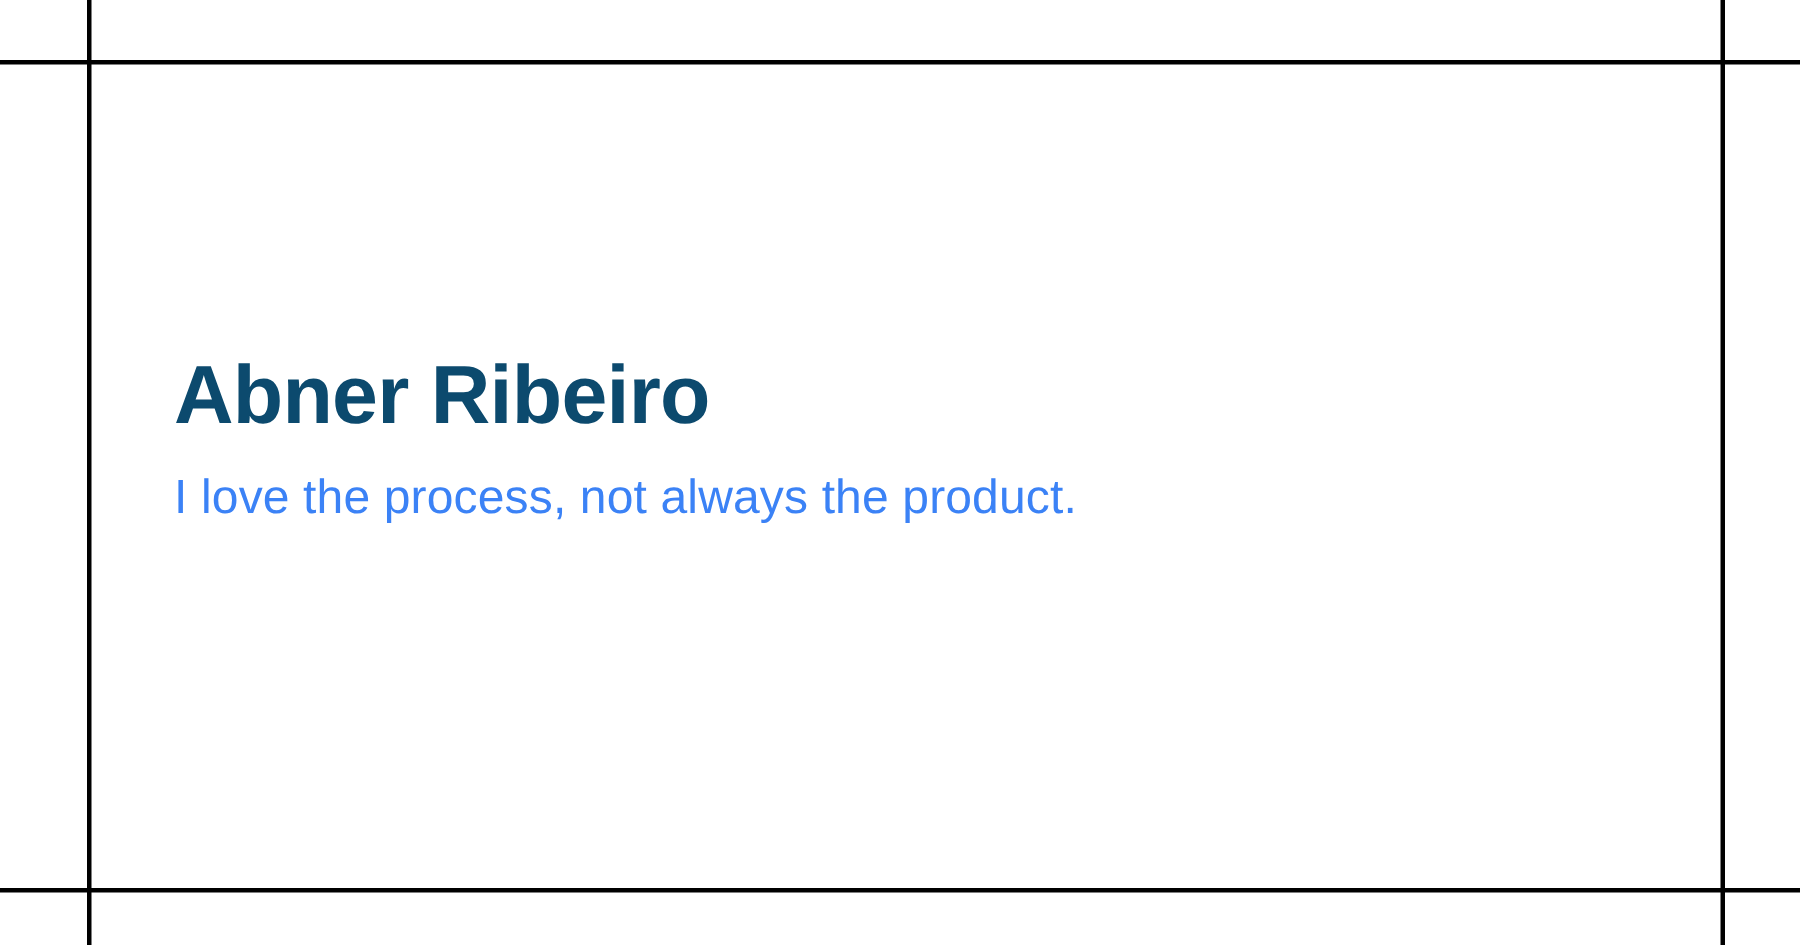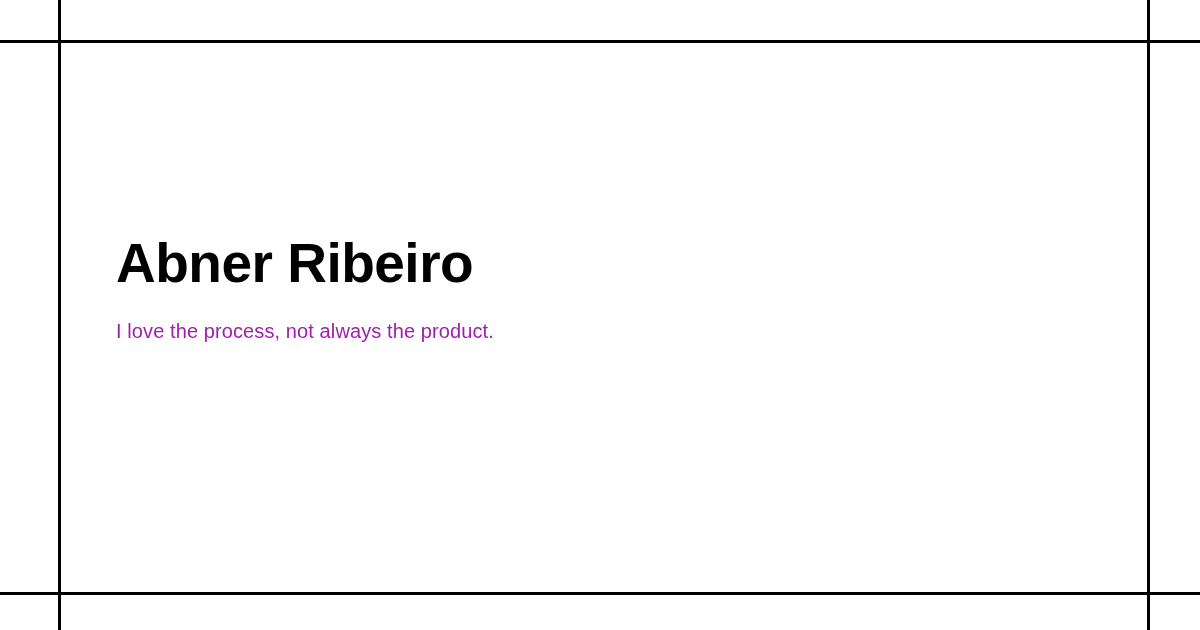--- a/index.html
+++ b/index.html
@@ -47,32 +47,32 @@
     top: 232px;
     width: 960px;
   }
 
   .title {
     margin: 0;
     font-size: 55px;
     line-height: 62px;
     font-weight: 700;
     letter-spacing: -0.5px;
-    color: #000000;
+    color: #0c4a6e;
     white-space: nowrap;
   }
 
   .subtitle {
     margin: 0;
     padding-top: 20px;
-    font-size: 20px;
+    font-size: 32px;
     line-height: 34px;
     font-weight: 400;
     letter-spacing: 0.1px;
-    color: #a21caf;
+    color: #3b82f6;
     white-space: nowrap;
   }
 </style>
 </head>
 <body>
 
 <div class="og-canvas">
 
   <div class="rule rule-v left"></div>
 

